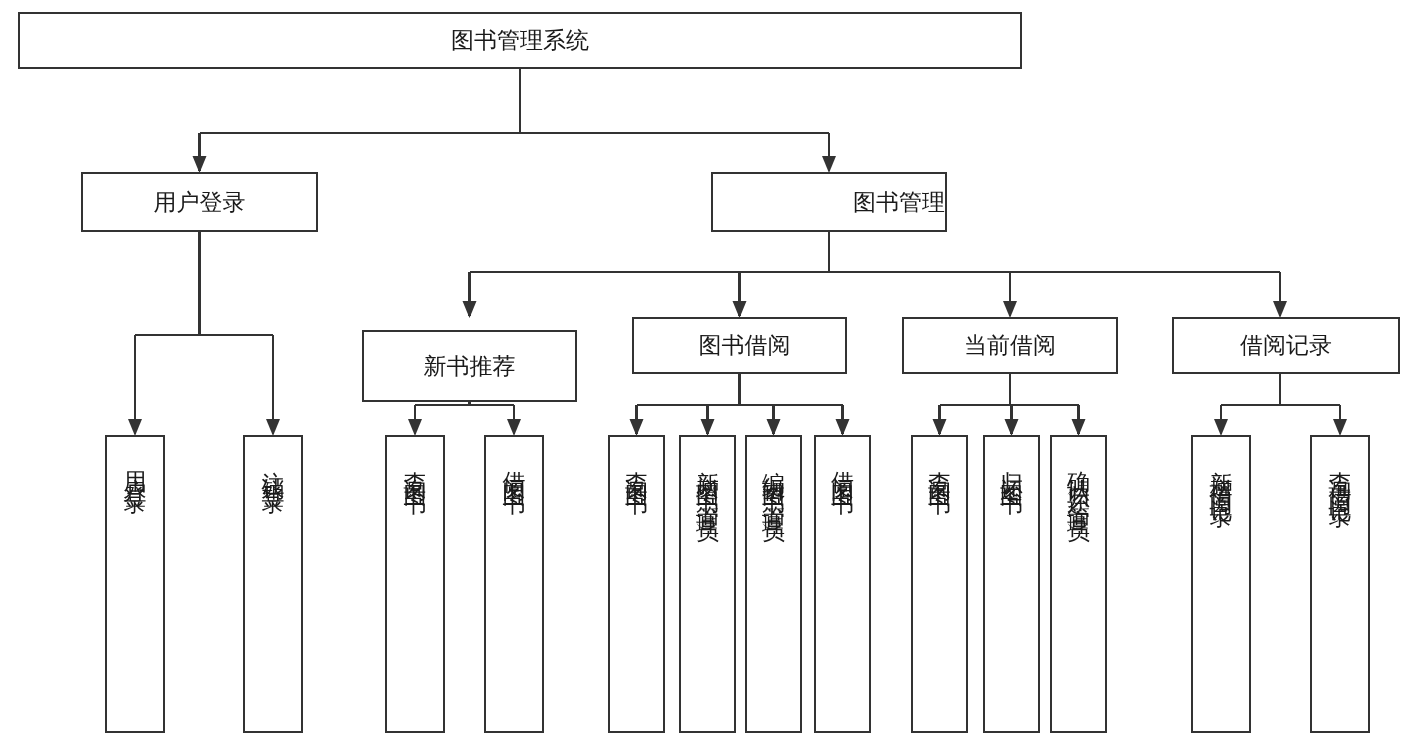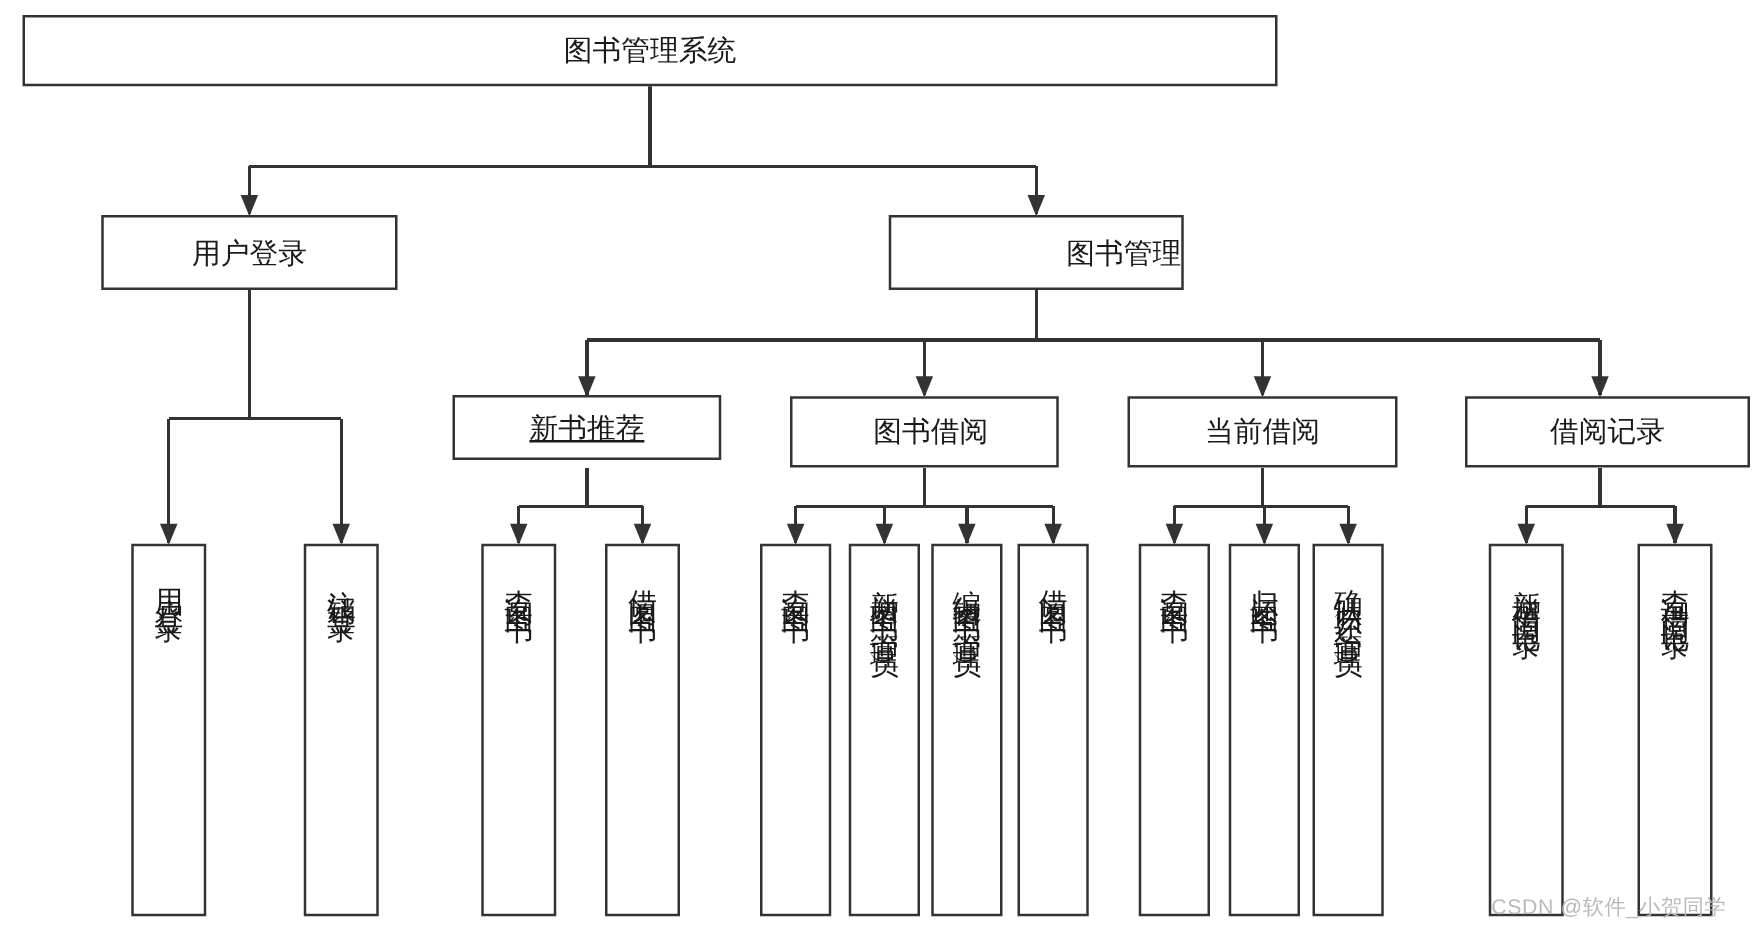--- a/index.html
+++ b/index.html
@@ -129,21 +129,21 @@
   <div id="nodes">
       <div class="node horizontal root" style="left: 18px; top: 12px; width: 1004px; height: 57px;">
         <span class="label">图书管理系统</span>
       </div>
       <div class="node horizontal" style="left: 81px; top: 172px; width: 237px; height: 60px;">
         <span class="label">用户登录</span>
       </div>
       <div class="node horizontal" style="left: 711px; top: 172px; width: 236px; height: 60px; justify-content: flex-end;">
         <span class="label">图书管理</span>
       </div>
-      <div class="node horizontal" style="left: 362px; top: 316px; width: 215px; height: 52px; text-decoration: underline;">
+      <div class="node horizontal" style="left: 362px; top: 330px; width: 215px; height: 72px;">
         <span class="label">新书推荐</span>
       </div>
       <div class="node horizontal" style="left: 632px; top: 317px; width: 215px; height: 57px; padding-left: 10px;">
         <span class="label">图书借阅</span>
       </div>
       <div class="node horizontal" style="left: 902px; top: 317px; width: 216px; height: 57px; align-items: center;">
         <span class="label">当前借阅</span>
       </div>
       <div class="node horizontal" style="left: 1172px; top: 317px; width: 228px; height: 57px;">
         <span class="label">借阅记录</span>
@@ -181,14 +181,13 @@
       <div class="node vertical" style="left: 1050px; top: 435px; width: 57px; height: 298px;">
         <span class="label">确认归还（管理员）</span>
       </div>
       <div class="node vertical" style="left: 1191px; top: 435px; width: 60px; height: 298px;">
         <span class="label">新增借阅记录</span>
       </div>
       <div class="node vertical" style="left: 1310px; top: 435px; width: 60px; height: 298px;">
         <span class="label">查询借阅记录</span>
       </div>
     </div>
-  <div class="watermark" style="left: 1193px; top: 714px;">CSDN @软件_小贺同学</div>
 </div>
 
 </body></html>

